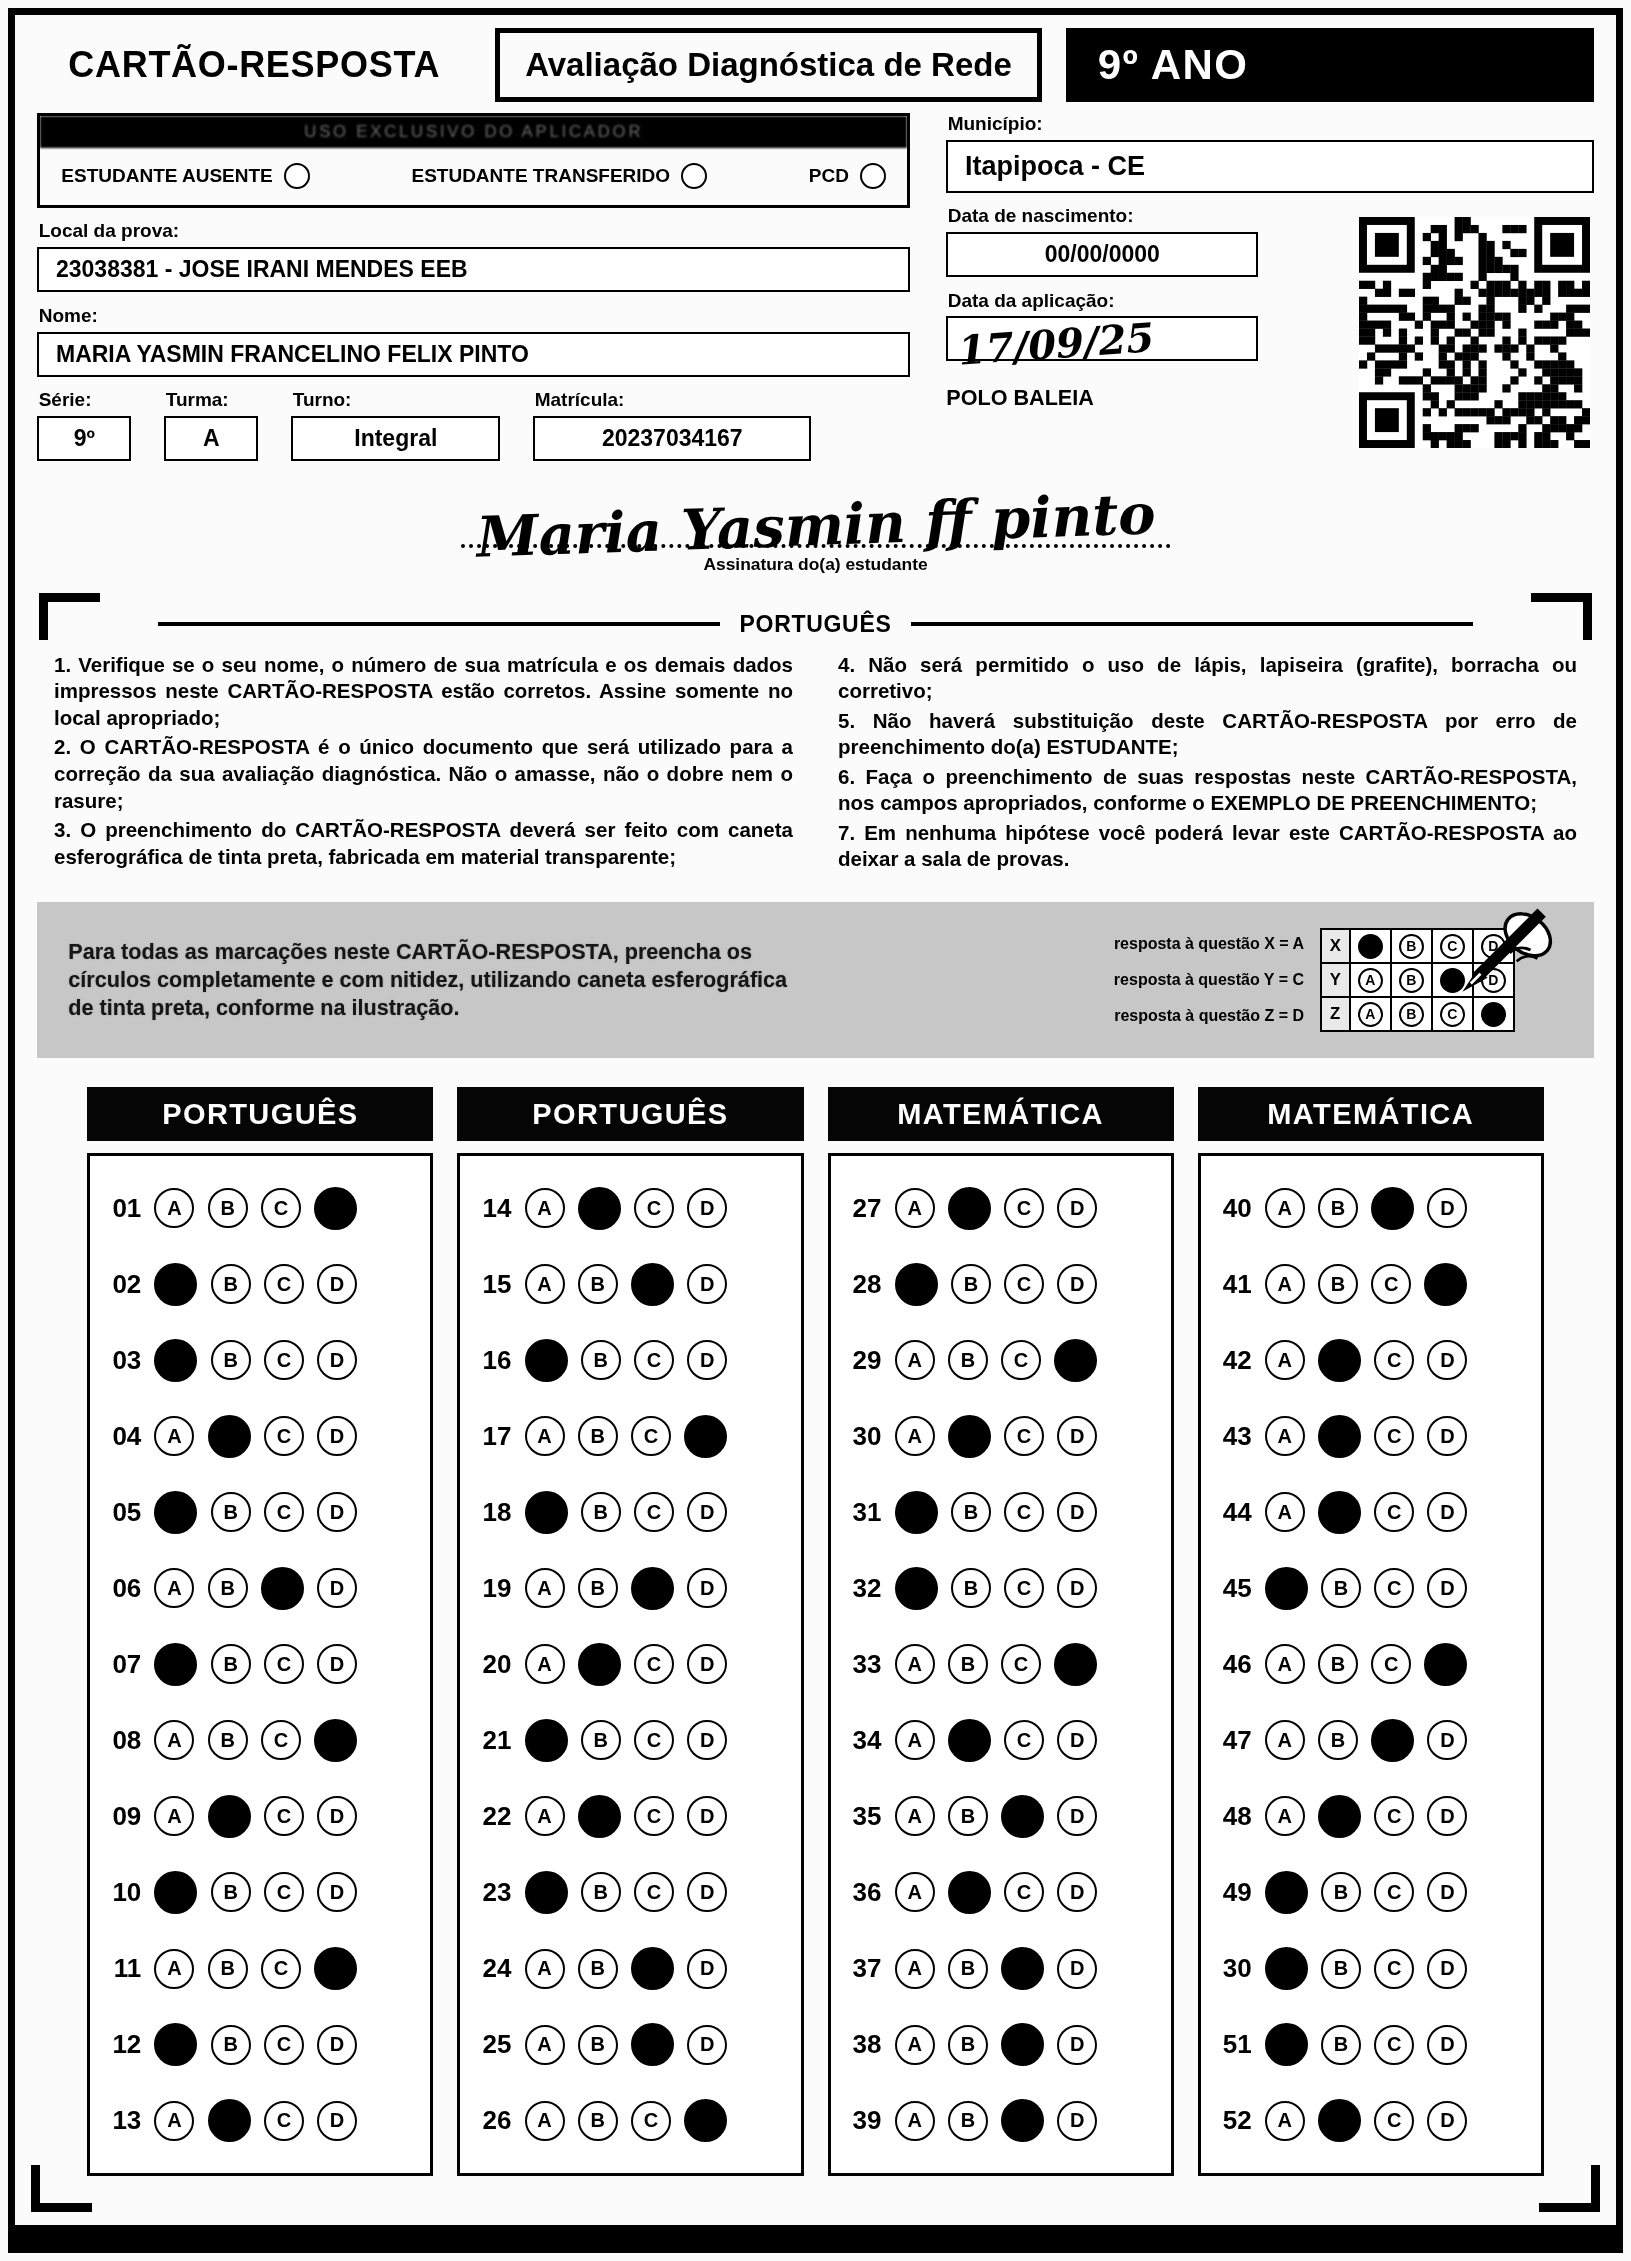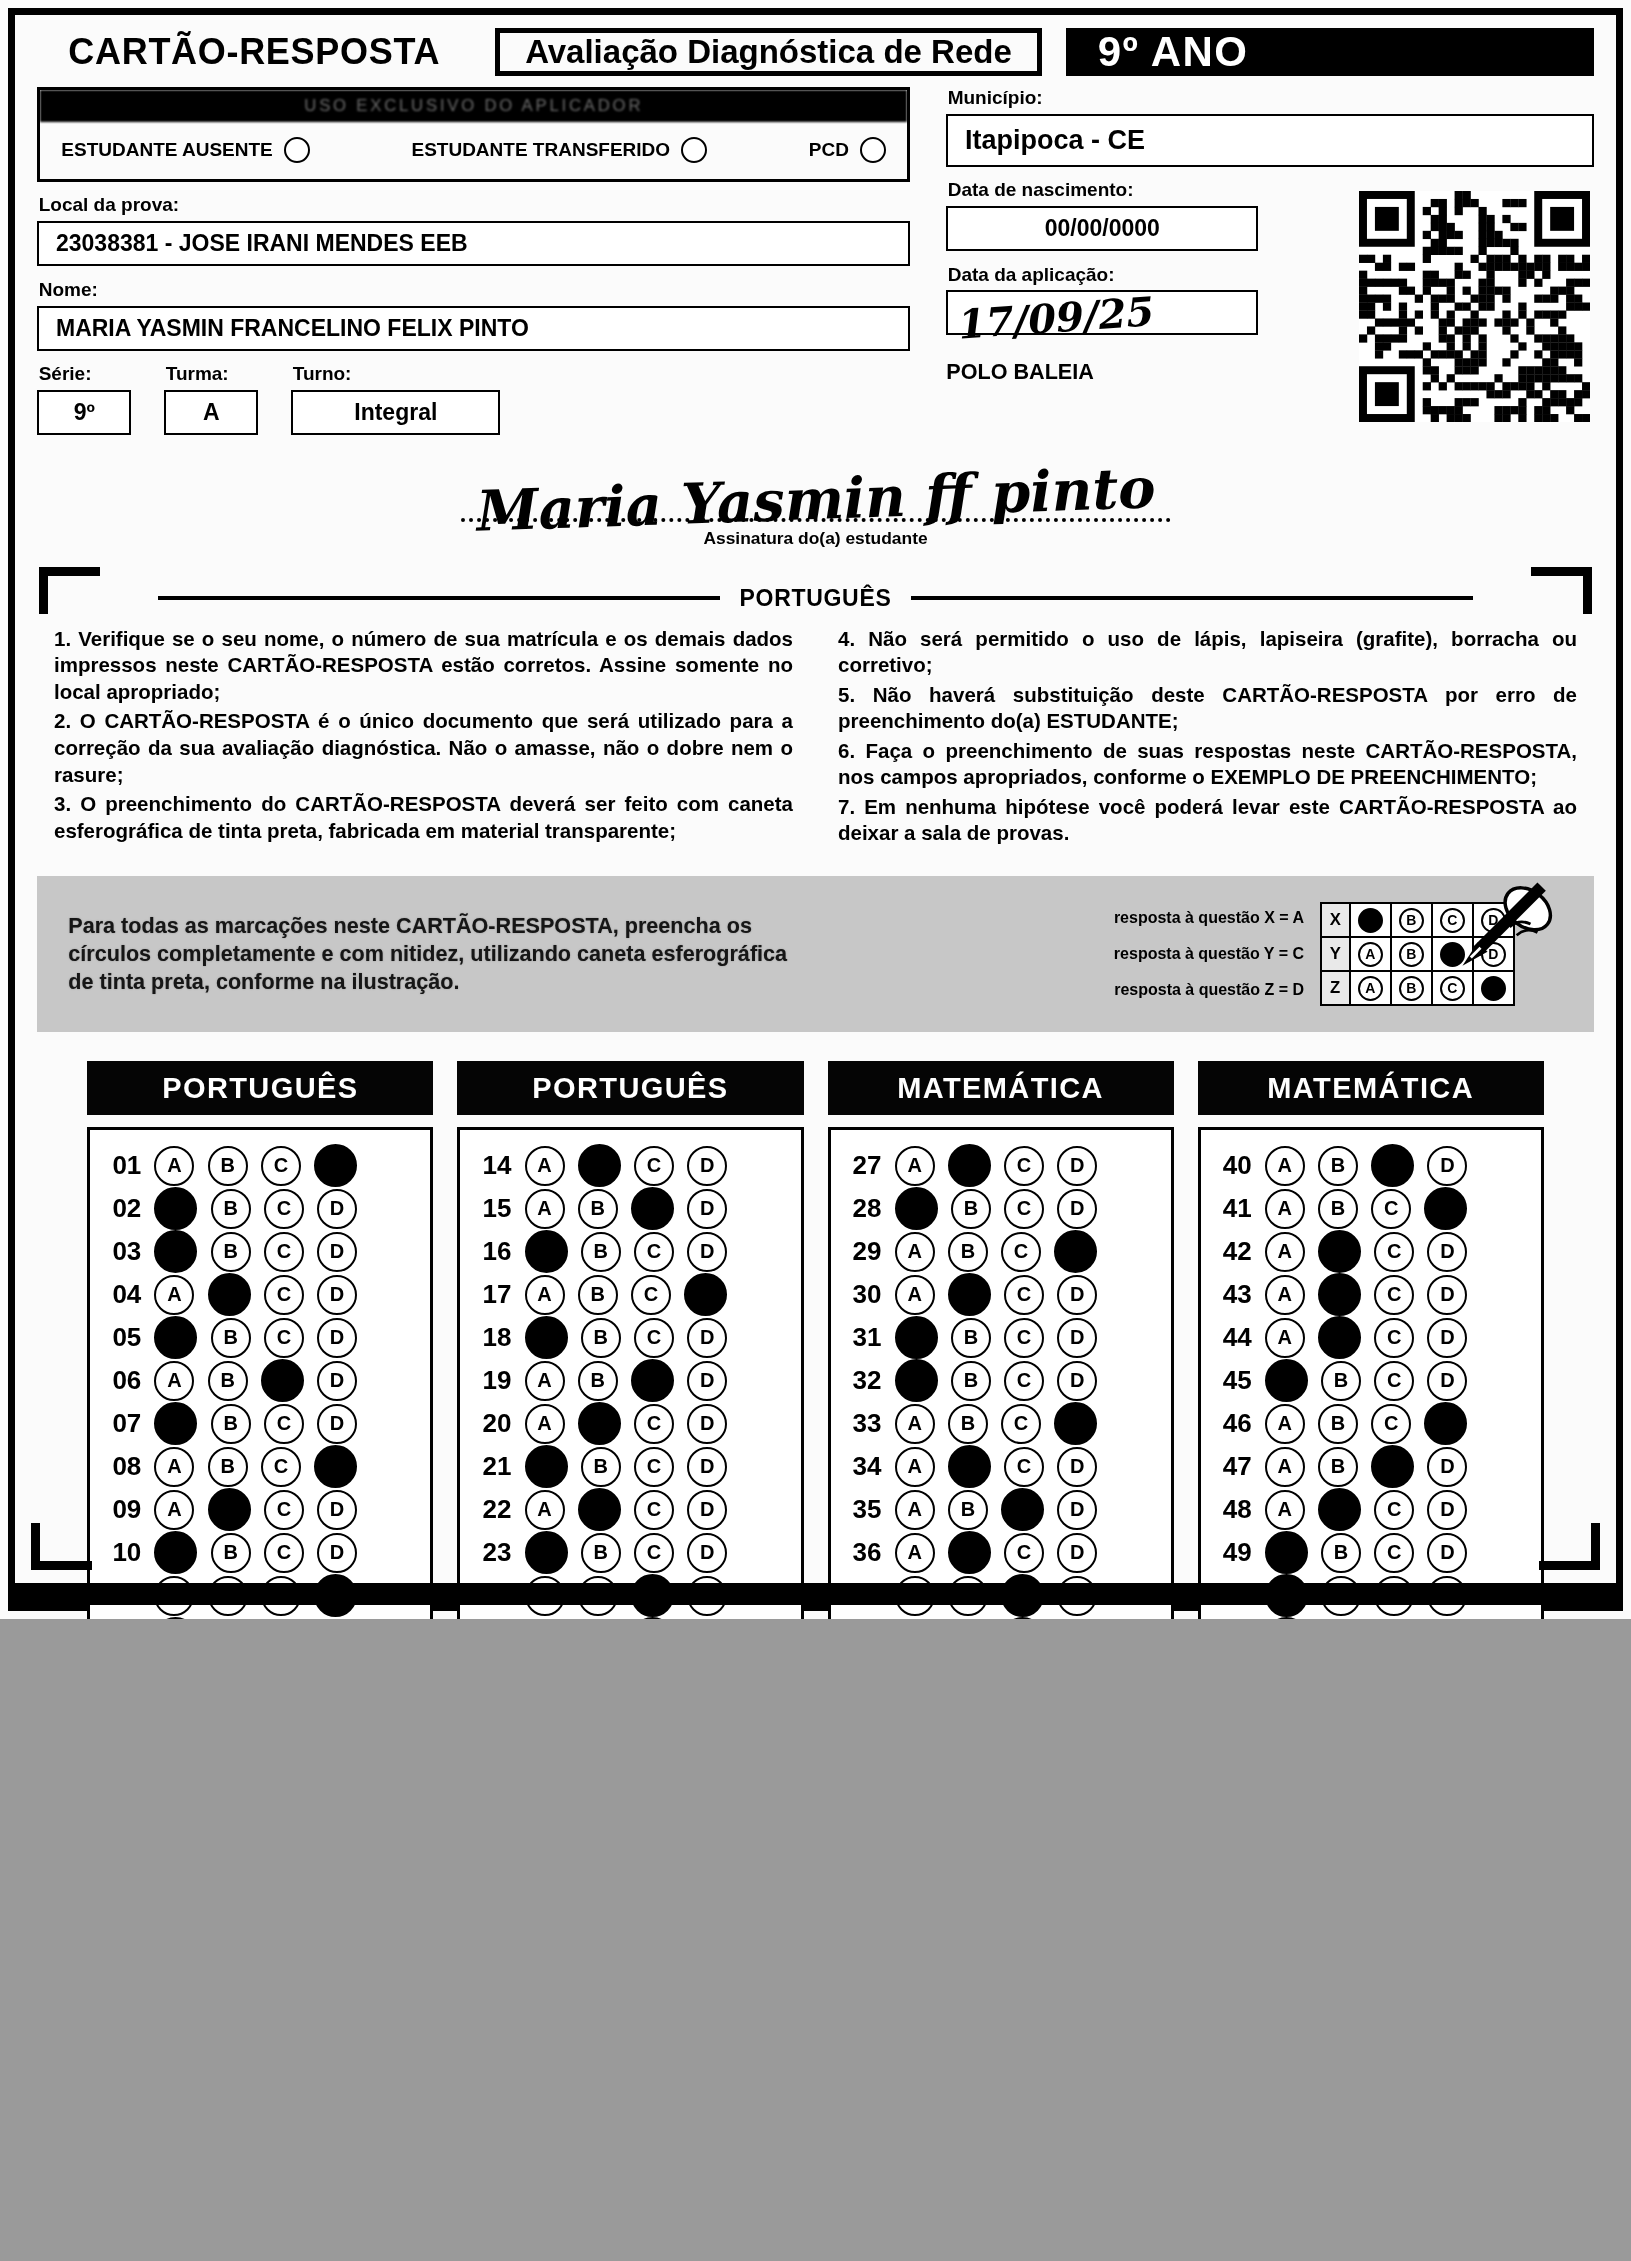--- a/index.html
+++ b/index.html
@@ -1,16 +1,16 @@
 <!DOCTYPE html>
 <html style="font-size:11px"><head>
 <meta charset="utf-8">
 <style>
   html,body{margin:0;padding:0;background:#9a9a9a;}
-  .page{position:relative;width:1631px;height:1619px;background:var(--paper,#fbfbfb);
+  .page{position:relative;width:1631px;height:2261px;background:var(--paper,#fbfbfb);
         font-family:"Liberation Sans",sans-serif;color:#000;overflow:hidden;}
   .frame{position:absolute;inset:8.4px;border:7px solid #000;pointer-events:none;}
   .content{position:absolute;left:15.3px;top:15.3px;right:15.3px;bottom:15.3px;box-sizing:border-box;
            padding:12.5px 22px 0;display:flex;flex-direction:column;}
 
   
   .header{display:flex;align-items:stretch;gap:24px;height:74px;margin-bottom:11px;}
   .hdr-left{display:flex;align-items:center;padding:0 31px;font-size:36px;font-weight:bold;letter-spacing:0.7px;}
   .hdr-mid{border:5.6px solid #000;display:flex;align-items:center;padding:0 25px;font-size:33px;font-weight:bold;}
   .hdr-right{background:#000;color:#fff;flex:1;display:flex;align-items:center;padding:0 32px;font-size:42px;font-weight:bold;letter-spacing:1.4px;}
@@ -131,20 +131,24 @@
             <div class="field-label">Série:</div>
             <div class="field-box center">9º</div>
           </div>
           <div style="width:94px">
             <div class="field-label">Turma:</div>
             <div class="field-box center">A</div>
           </div>
           <div style="width:209px">
             <div class="field-label">Turno:</div>
             <div class="field-box center">Integral</div>
+          </div>
+          <div style="width:278px">
+            <div class="field-label">Matrícula:</div>
+            <div class="field-box center">20237034167</div>
           </div>
         </div>
       </div>
 
       <div class="info-right">
         <div class="field-label first">Município:</div>
         <div class="field-box municipio">Itapipoca - CE</div>
 
         <div class="field-label">Data de nascimento:</div>
         <div class="field-box center halfbox">00/00/0000</div>

